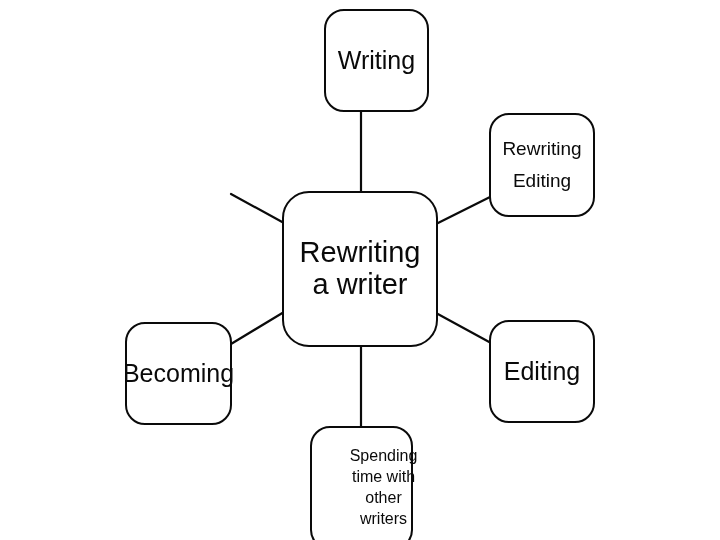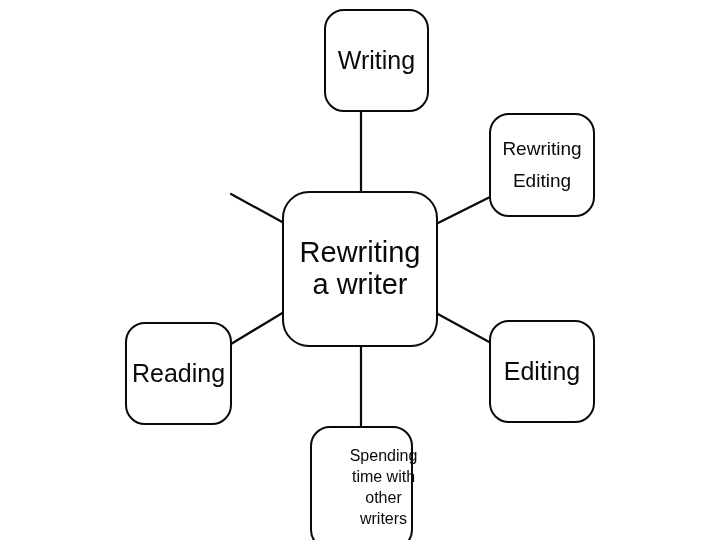--- a/index.html
+++ b/index.html
@@ -90,21 +90,21 @@
     <span class="node-label">Writing</span>
   </div>
 
   <div class="node node-rewriting">
     <span class="node-label">Rewriting
 Editing</span>
   </div>
 
 
   <div class="node node-training">
-    <span class="node-label">Reading</span>
+    <span class="node-label">Becoming</span>
   </div>
 
   <div class="node node-business">
     <span class="node-label">Editing</span>
   </div>
 
   <div class="node node-spending">
     <span class="node-label">Spending
 time with
 other

